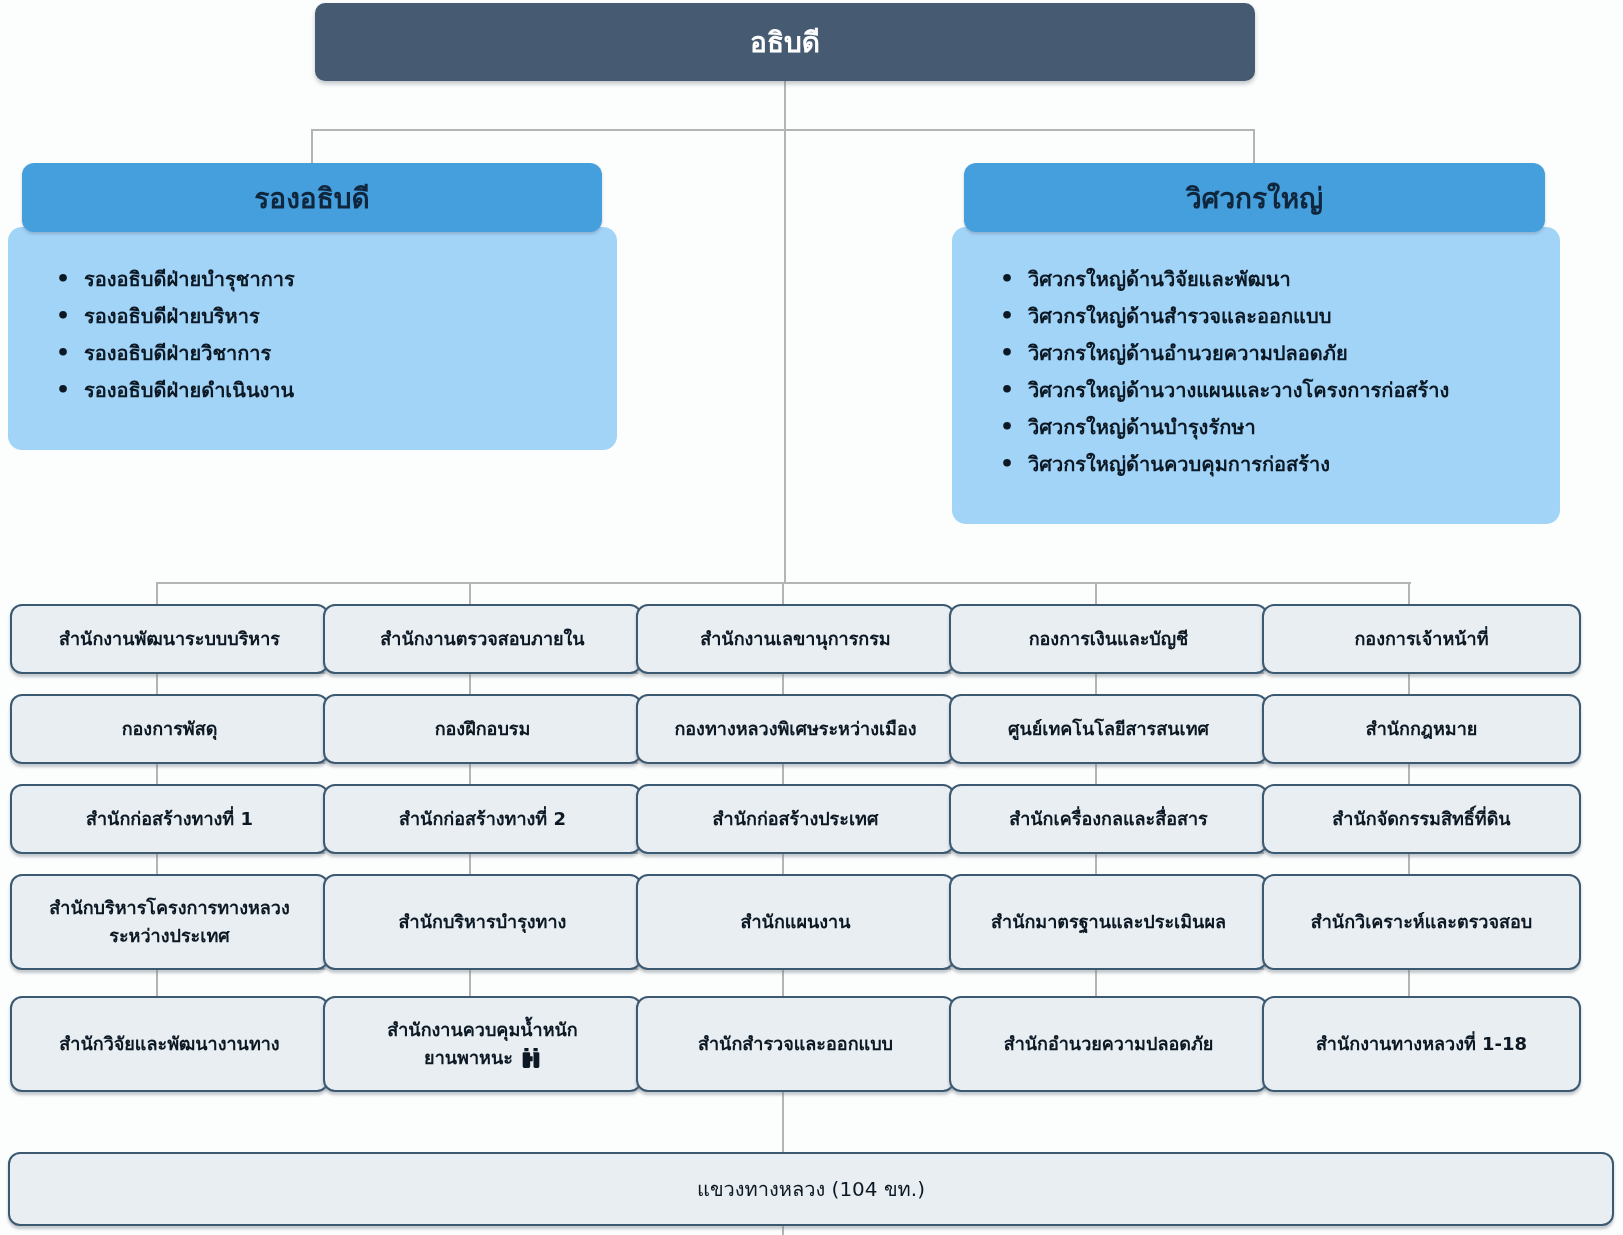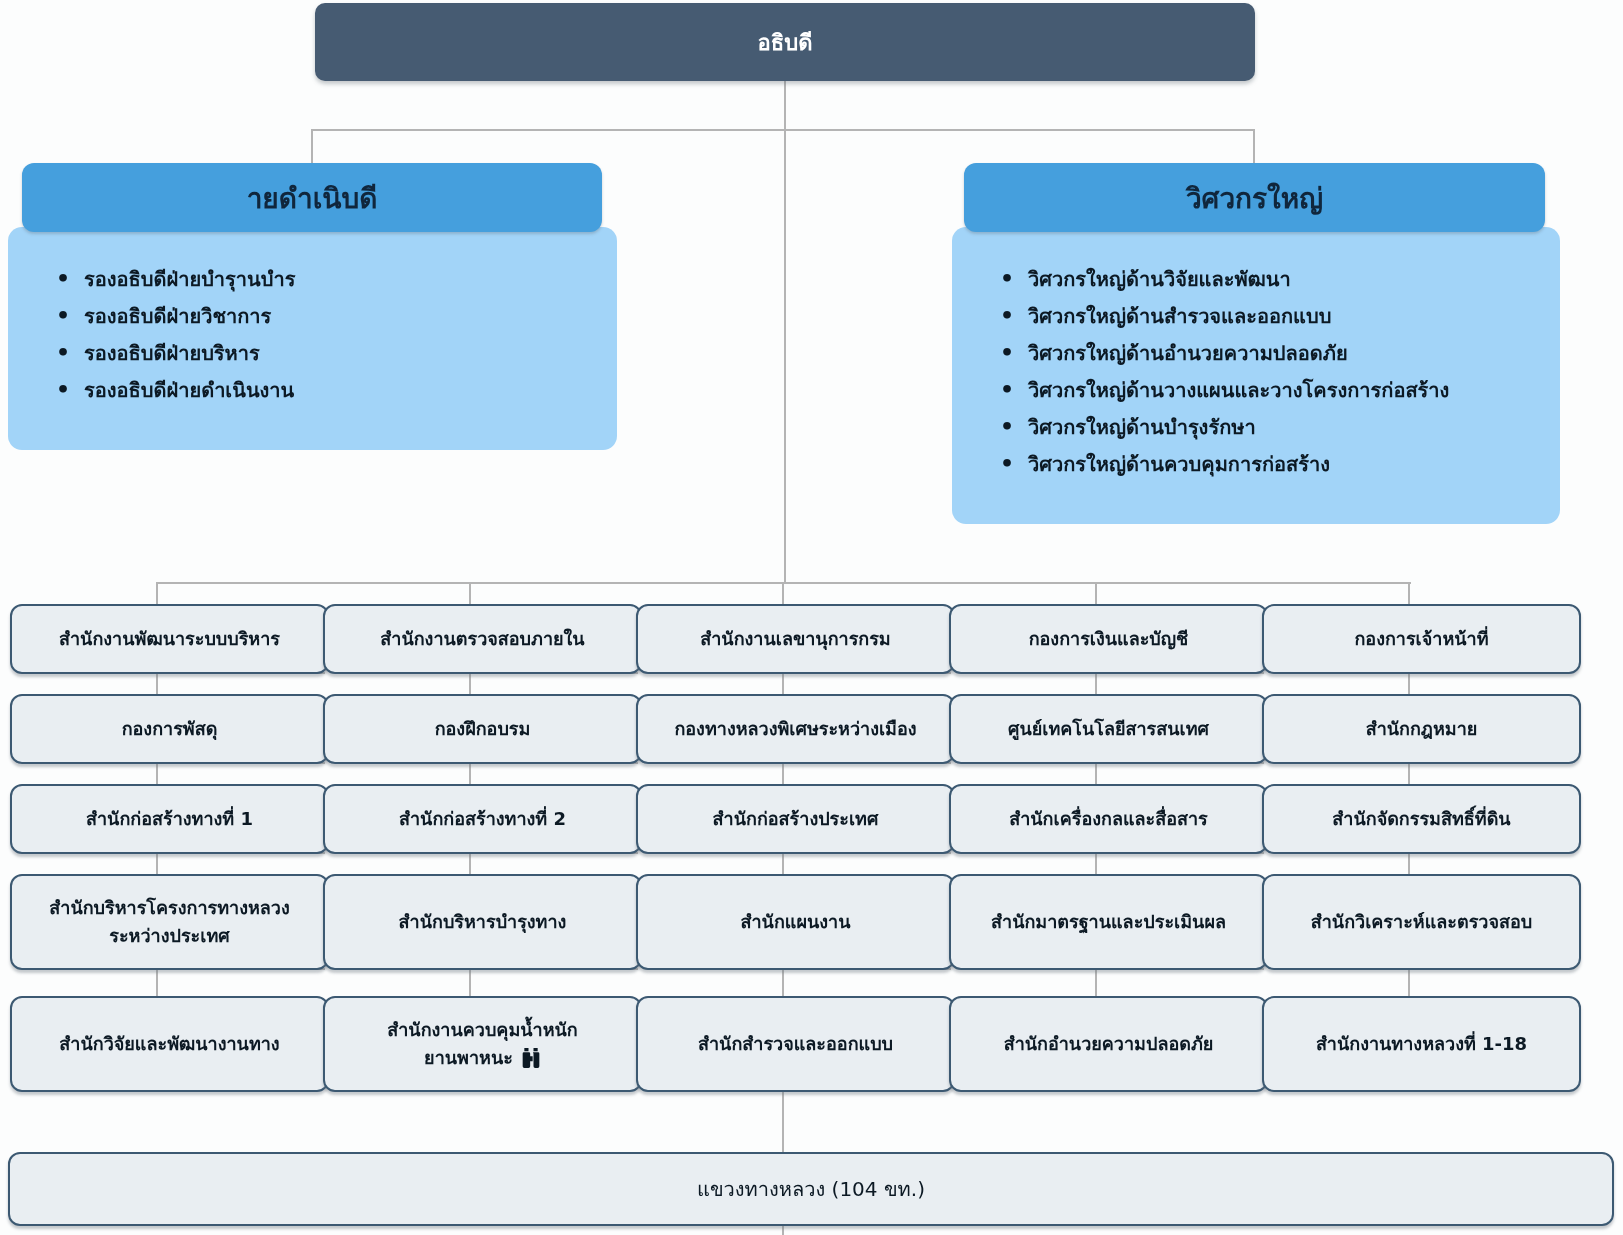--- a/index.html
+++ b/index.html
@@ -27,21 +27,21 @@
   .gy3{top:852px;height:24px}
   .gy4{top:968px;height:30px}
   .by1{top:672px}.by2{top:762px}.by3{top:852px}.by4{top:968px}
   .gx1{left:303px;width:22px}.gx2{left:616px;width:22px}.gx3{left:929px;width:22px}.gx4{left:1242px;width:22px}
 
   
   .rootbox{
     position:absolute;left:315px;top:3px;width:940px;height:78px;
     background:var(--root-bg);border-radius:10px;
     display:flex;align-items:center;justify-content:center;
-    color:#ffffff;font-size:22px;font-weight:bold;
+    color:#ffffff;font-size:28px;font-weight:bold;
     box-shadow:0 3px 4px rgba(90,100,110,.35);
   }
 
   
   .panelbody{
     position:absolute;background:var(--branch-body-bg);border-radius:14px;
     color:var(--ink);
   }
   .panelbody.left{left:8px;top:227px;width:609px;height:223px;}
   .panelbody.right{left:952px;top:227px;width:608px;height:297px;}
@@ -143,28 +143,28 @@
 
   <div class="vl" style="left:782px;top:1090px;height:64px;"></div>
   <div class="vl" style="left:782px;top:1226px;height:9px;"></div>
 
   <div class="rootbox">
     <span>อธิบดี</span>
   </div>
 
   <div class="panelbody left">
     <ul>
-      <li>รองอธิบดีฝ่ายบำรุานบำร</li>
+      <li>รองอธิบดีฝ่ายบำรุชาการ</li>
+      <li>รองอธิบดีฝ่ายบริหาร</li>
       <li>รองอธิบดีฝ่ายวิชาการ</li>
-      <li>รองอธิบดีฝ่ายบริหาร</li>
       <li>รองอธิบดีฝ่ายดำเนินงาน</li>
     </ul>
   </div>
   <div class="panelhead left">
-    <span>ายดำเนิบดี</span>
+    <span>รองอธิบดี</span>
   </div>
 
   <div class="panelbody right">
     <ul>
       <li>วิศวกรใหญ่ด้านวิจัยและพัฒนา</li>
       <li>วิศวกรใหญ่ด้านสำรวจและออกแบบ</li>
       <li>วิศวกรใหญ่ด้านอำนวยความปลอดภัย</li>
       <li>วิศวกรใหญ่ด้านวางแผนและวางโครงการก่อสร้าง</li>
       <li>วิศวกรใหญ่ด้านบำรุงรักษา</li>
       <li>วิศวกรใหญ่ด้านควบคุมการก่อสร้าง</li>

